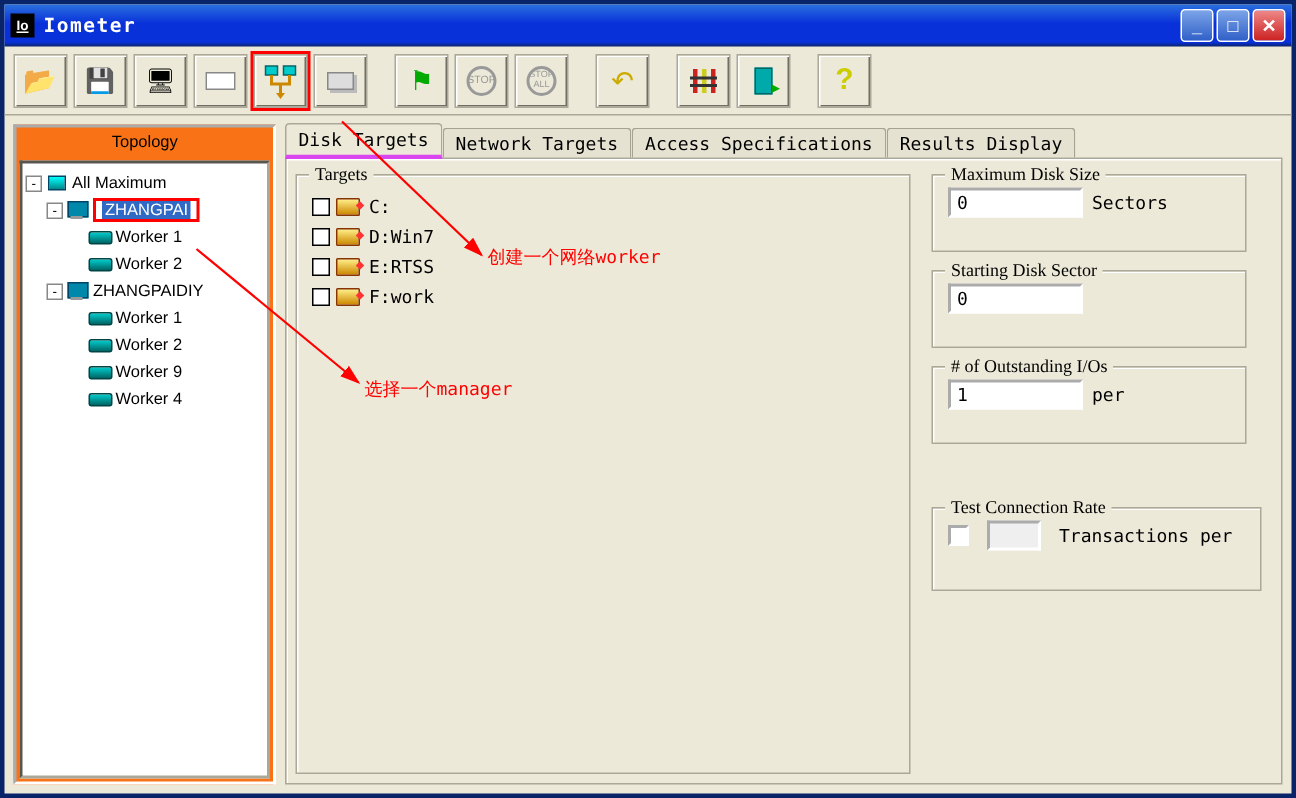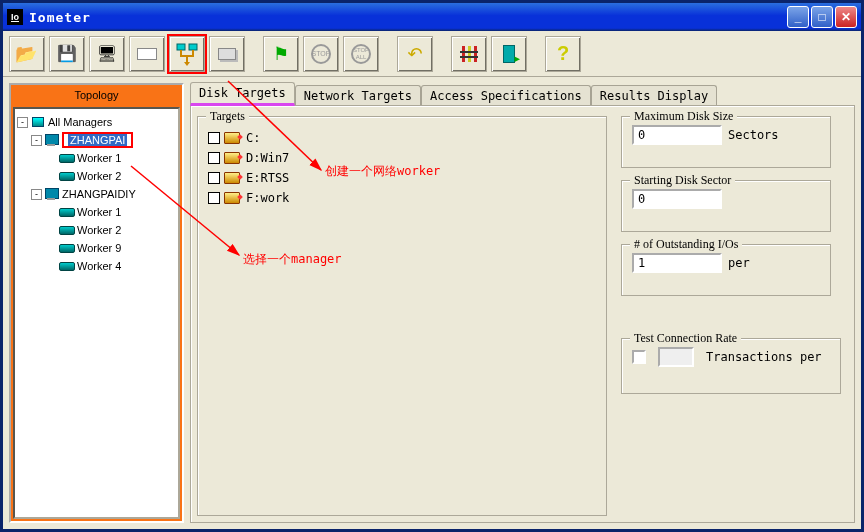--- a/index.html
+++ b/index.html
@@ -210,21 +210,21 @@
   </div>
 
   <div class="content">
 
     <div class="topo-panel">
       <div class="topo-header">Topology</div>
       <div class="tree">
         <div class="tree-row">
           <span class="tb">-</span>
           <span class="ic ic-net"></span>
-          <span>All Managers</span>
+          <span>All Maximum</span>
         </div>
 
         <div class="tree-row">
           <span class="ind" style="width:14px"></span>
           <span class="tb">-</span>
           <span class="ic ic-pc"></span>
           <span class="red-box"><span class="sel">ZHANGPAI</span></span>
         </div>
         <div class="tree-row">
           <span class="ind" style="width:42px"></span>

